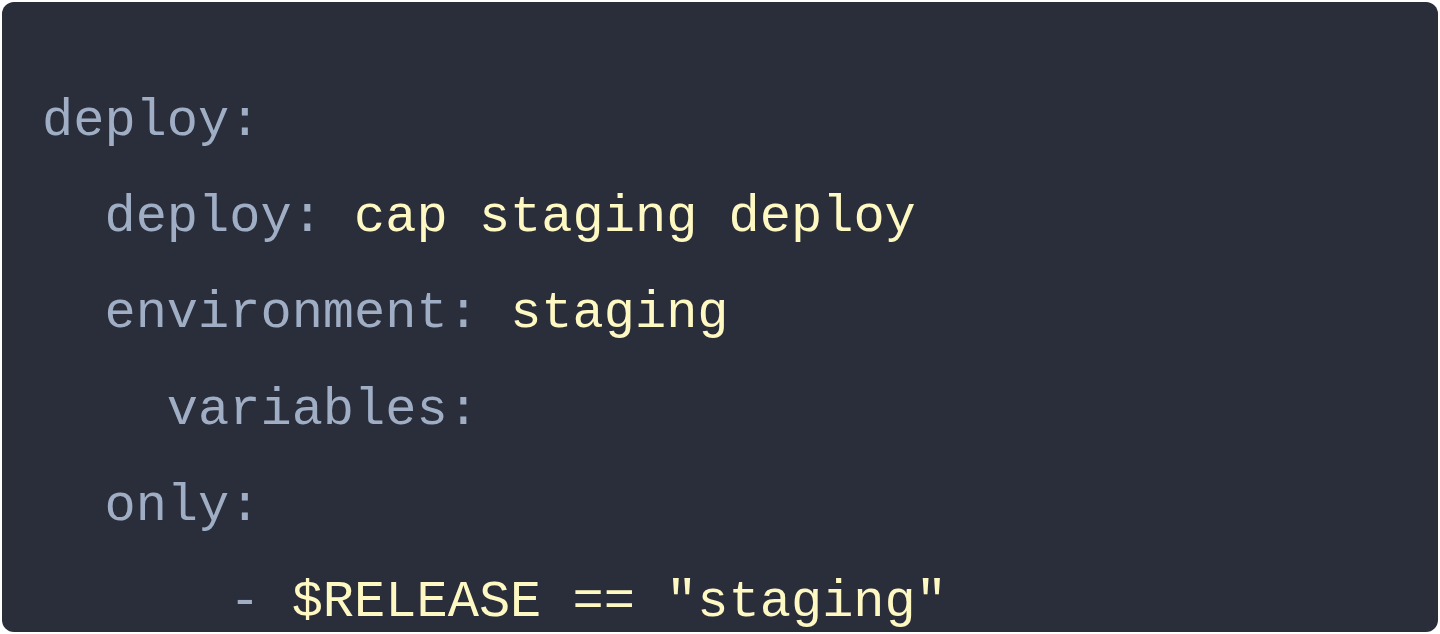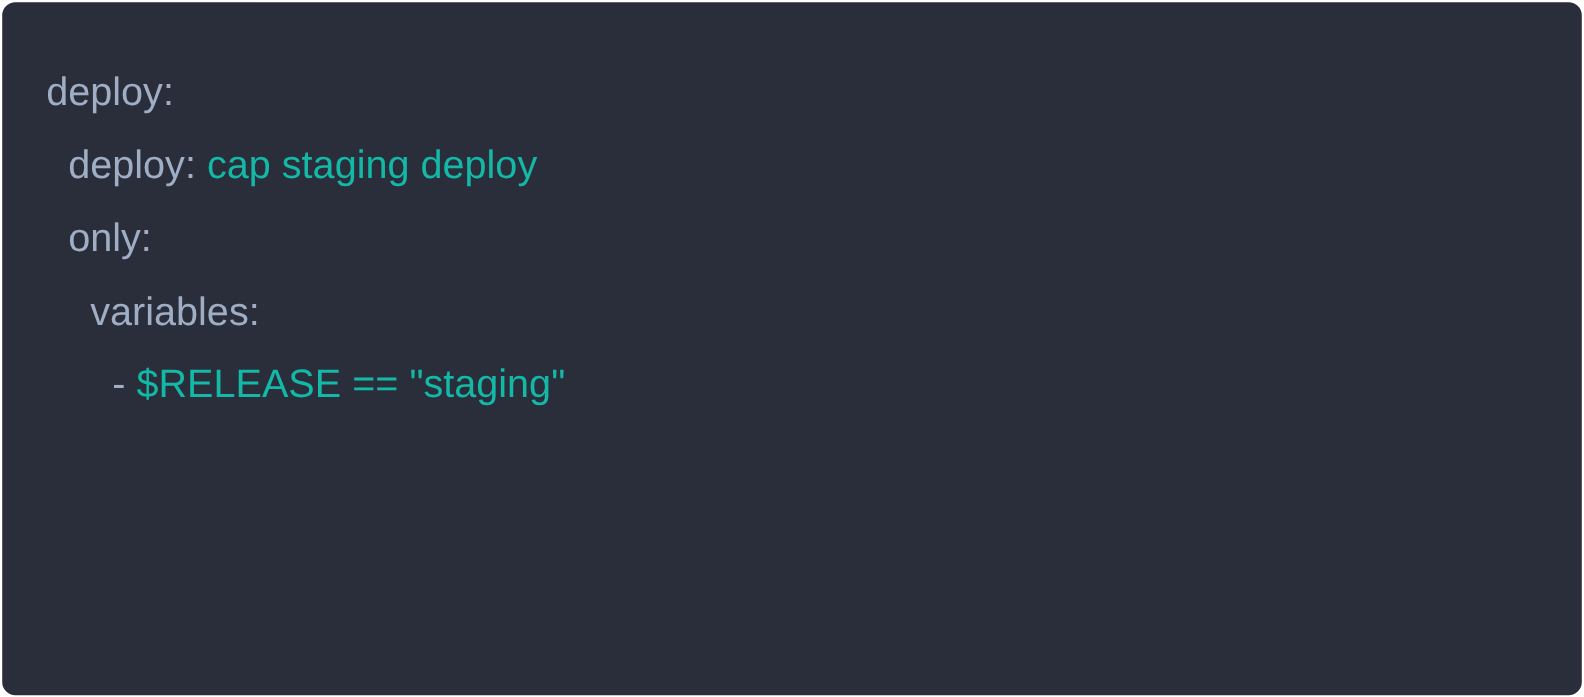--- a/index.html
+++ b/index.html
@@ -9,48 +9,49 @@
     }
     body {
       background: #ffffff;
       width: 1440px;
       height: 634px;
       padding: 2px;
     }
     .code-block {
       background: #2a2d3a;
       border-radius: 12px;
-      padding: 48px 40px;
+      padding: 72px 40px;
       width: 100%;
       height: 100%;
-      font-family: Liberation Sans, sans-serif;
-      font-size: 36px;
+      font-family: Liberation Mono, monospace;
+      font-size: 52px;
       line-height: 1.85;
       overflow: hidden;
     }
     .code-line {
       white-space: pre;
     }
     .key {
       color: #9faec4;
     }
     .colon {
       color: #9faec4;
     }
     .value {
-      color: #14b8a6;
+      color: #fef9c3;
     }
     .dash {
       color: #9faec4;
     }
   </style>
 </head>
 <body>
 
 <div class="code-block">
   <div id="code-container">
       <div class="code-line"><span class="key">deploy</span><span class="colon">:</span></div>
       <div class="code-line">  <span class="key">deploy</span><span class="colon">:</span> <span class="value">cap staging deploy</span></div>
+      <div class="code-line">  <span class="key">environment</span><span class="colon">:</span> <span class="value">staging</span></div>
+      <div class="code-line">    <span class="key">variables</span><span class="colon">:</span></div>
       <div class="code-line">  <span class="key">only</span><span class="colon">:</span></div>
-      <div class="code-line">    <span class="key">variables</span><span class="colon">:</span></div>
       <div class="code-line">      <span class="dash">- </span><span class="value">$RELEASE == "staging"</span></div>
     </div>
 </div>
 
 </body></html>

